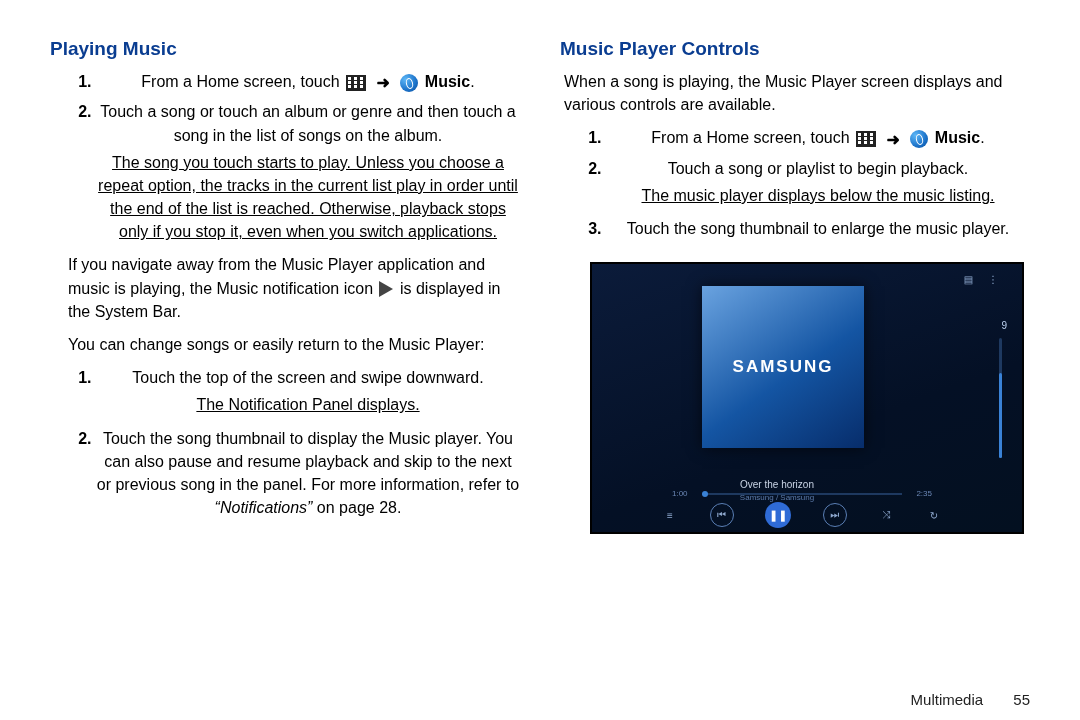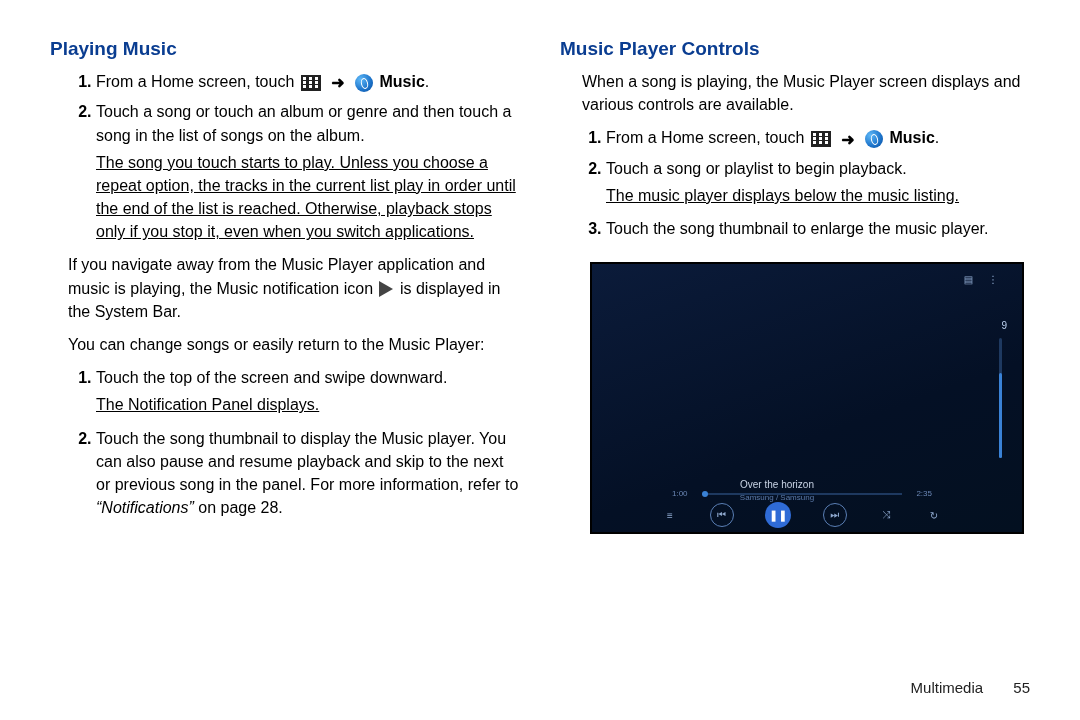--- a/index.html
+++ b/index.html
@@ -17,21 +17,21 @@
     display:flex;
     gap:40px;
   }
   .col{flex:1;min-width:0;}
   .heading{
     color:#0a3d91;
     font-weight:bold;
     font-size:19px;
     margin:0 0 10px 0;
   }
-  ol{margin:0 0 8px 0;padding-left:46px;}
+  ol{margin:0 0 8px 0;padding-left:46px;text-align:center;}
   ol li{margin-bottom:6px;line-height:1.45;}
   ol li::marker{font-weight:bold;}
   p.body{margin:4px 0 10px 18px;line-height:1.45;}
   p.sub{margin:4px 0 10px 0;line-height:1.45;text-decoration:underline;}
   .bold{font-weight:bold;}
   .ital{font-style:italic;}
   .icon-apps{
     display:inline-block;width:20px;height:16px;
     background:#222;vertical-align:middle;
     position:relative;margin:0 2px;
@@ -89,21 +89,21 @@
   .controls-row{position:absolute;left:70px;right:80px;top:238px;display:flex;justify-content:space-between;align-items:center;}
   .ctrl{width:16px;height:16px;display:flex;align-items:center;justify-content:center;color:#8fa9cf;font-size:10px;}
   .ctrl.round{width:22px;height:22px;border:1.3px solid #5a7fb5;border-radius:50%;}
   .ctrl.play{width:26px;height:26px;border-radius:50%;background:#2f6bd6;color:#fff;font-size:11px;}
   .sidebar{position:absolute;right:15px;top:16px;bottom:0;width:28px;}
   .vol-num{position:absolute;right:0;top:40px;color:#bcd1ef;font-size:10px;}
   .vol-track{position:absolute;right:5px;top:58px;width:3px;height:120px;background:#1e3960;border-radius:2px;}
   .vol-track::after{content:"";position:absolute;left:0;bottom:0;width:3px;height:85px;background:#3a82d6;border-radius:2px;}
   .top-icons{position:absolute;right:18px;top:10px;color:#8fa9cf;font-size:10px;letter-spacing:6px;}
   .footer{
-    position:absolute;right:50px;bottom:24px;font-size:15px;color:#222;
+    position:absolute;right:50px;bottom:12px;font-size:15px;color:#222;
   }
   .footer .sec{margin-right:26px;}
 </style>
 </head>
 <body>
 
 <div class="cols">
 
   <div class="col">
     <div class="heading">Playing Music</div>
@@ -133,40 +133,43 @@
         <p class="sub">The Notification Panel displays.</p>
       </li>
       <li>
         <span>Touch the song thumbnail to display the Music player. You can also pause and resume playback and skip to the next or previous song in the panel. For more information, refer to </span><span class="ital">“Notifications”</span><span> on page 28.</span>
       </li>
     </ol>
   </div>
 
   <div class="col">
     <div class="heading">Music Player Controls</div>
-    <p class="body" style="margin-left:22px">When a song is playing, the Music Player screen displays and various controls are available.</p>
+    <p class="body" style="margin-left:4px">When a song is playing, the Music Player screen displays and various controls are available.</p>
     <ol>
       <li>
         <span>From a Home screen, touch </span>
         <span class="icon-apps"></span>
         <span class="icon-arrow">➜</span>
         <span class="icon-music"></span>
         <span class="bold">Music</span><span>.</span>
       </li>
       <li>
         <span>Touch a song or playlist to begin playback.</span>
         <p class="sub">The music player displays below the music listing.</p>
       </li>
       <li>
         <span>Touch the song thumbnail to enlarge the music player.</span>
       </li>
     </ol>
 
     <div class="screenshot">
       <div class="top-icons">▤ ⋮</div>
+      <div class="album">
+        <span>SAMSUNG</span>
+      </div>
       <div class="track">
         <div class="t1">Over the horizon</div>
         <div class="t2">Samsung / Samsung</div>
       </div>
       <div class="progress-row">
         <span class="time-l">1:00</span>
         <div class="progress-bar"></div>
         <span class="time-r">2:35</span>
       </div>
       <div class="controls-row">

